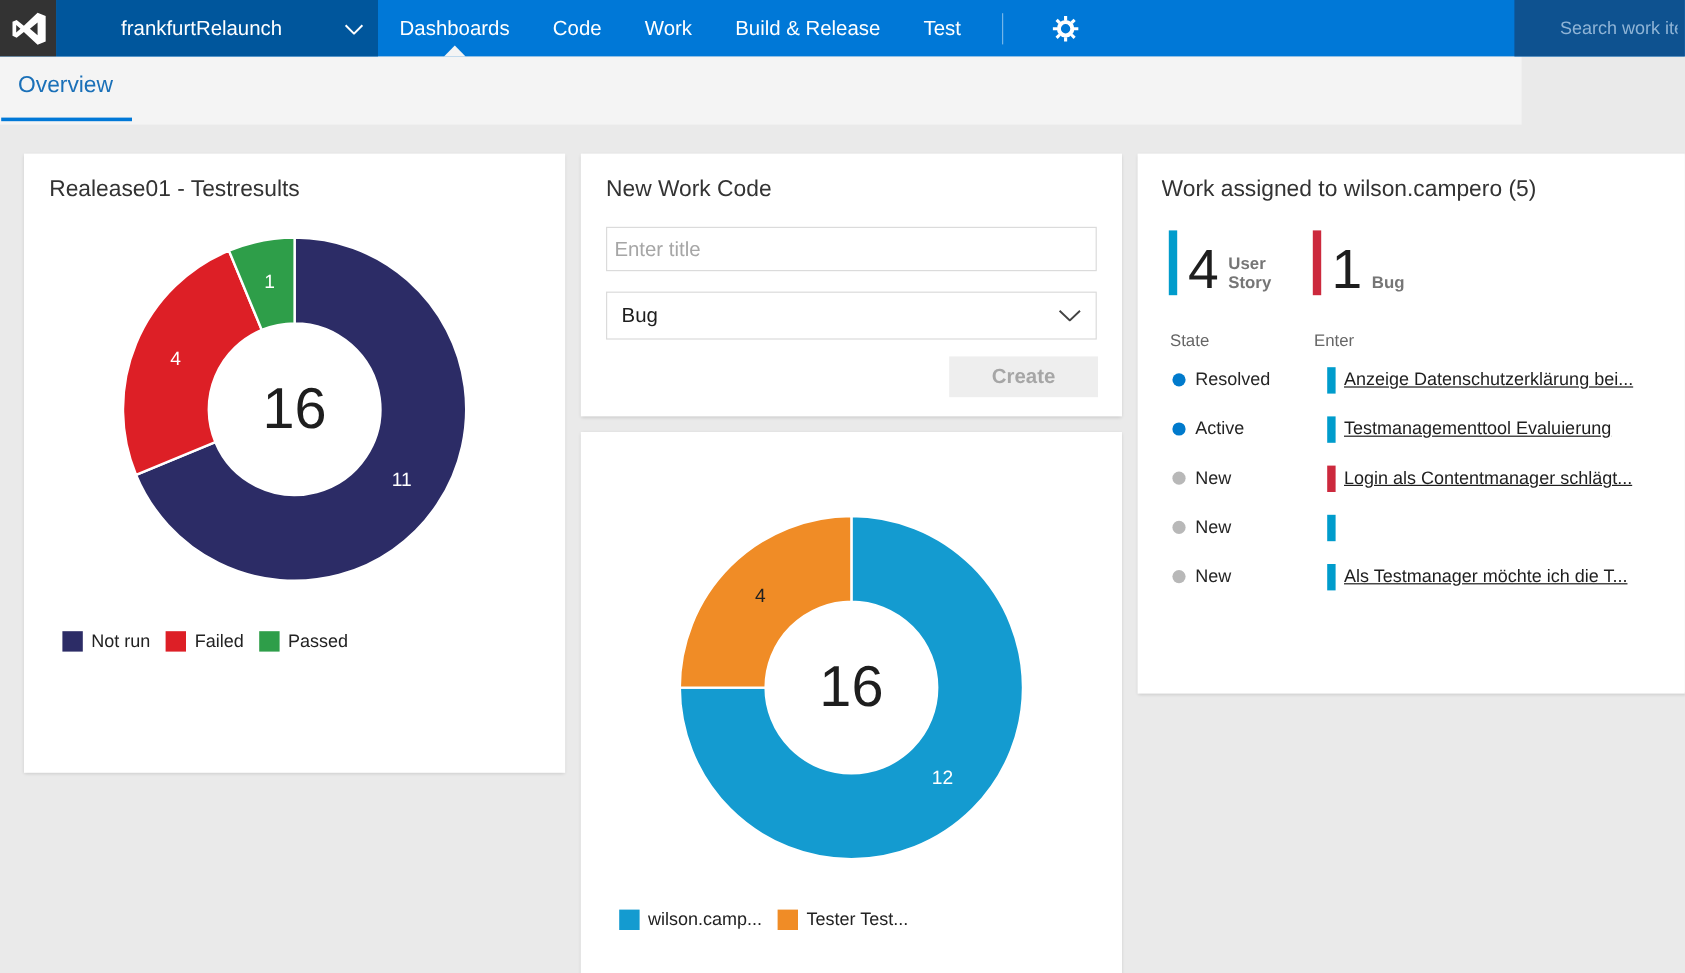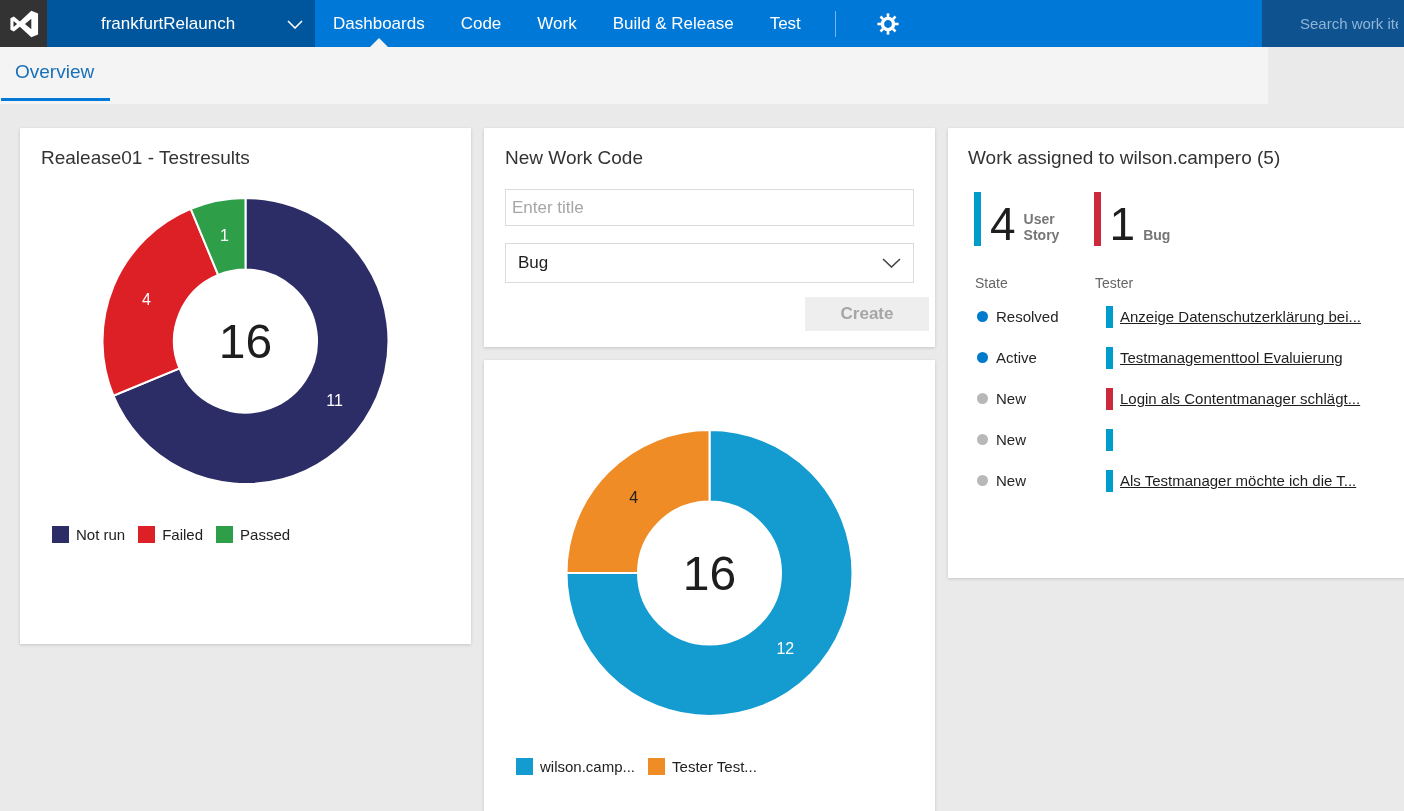--- a/index.html
+++ b/index.html
@@ -61,21 +61,21 @@
   
   .nwi-input { position:absolute; left:21px; top:61px; width:409px; height:37px;
                border:1px solid #dbdbdb; font-size:17px; color:#1e1e1e;
                padding:0 6px; outline:none;
                font-family:"Liberation Sans","DejaVu Sans",sans-serif; }
   .nwi-input::placeholder { color:#a6a6a6; opacity:1; }
   .nwi-select { position:absolute; left:21px; top:115px; width:409px; height:40px;
                 border:1px solid #dbdbdb; display:flex; align-items:center;
                 padding:0 12px; font-size:17px; color:#1e1e1e; cursor:pointer; }
   .nwi-select .sel-chev { margin-left:auto; }
-  .nwi-create { position:absolute; left:321px; top:169px; width:124px; height:34px;
+  .nwi-create { position:absolute; left:307px; top:169px; width:124px; height:34px;
                 background:#eeeeee; border:none; color:#a6a6a6; font-size:17px;
                 font-weight:600; cursor:default;
                 font-family:"Liberation Sans","DejaVu Sans",sans-serif; }
 
   
   .counters { position:absolute; left:26px; top:64px; display:flex; gap:26px; }
   .counter { display:flex; align-items:flex-end; height:54px; }
   .counter-bar { width:7px; height:54px; flex:none; }
   .counter-num { font-size:46px; line-height:44px; color:#1e1e1e; margin-left:9px; }
   .counter-label { font-size:14px; line-height:1.15; color:#767676; margin:0 0 3px 8px;
@@ -221,21 +221,21 @@
           <span class="counter-label">User Story</span>
         </div>
         <div class="counter">
           <span class="counter-bar" style="background: rgb(204, 41, 61);"></span>
           <span class="counter-num">1</span>
           <span class="counter-label">Bug</span>
         </div>
       </div>
     <div class="wa-header">
       <span class="h-state">State</span>
-      <span class="h-title">Tester</span>
+      <span class="h-title">Enter</span>
     </div>
     <div class="wa-rows" id="wa-rows">
         <div class="wa-row">
           <span class="wa-dot" style="background: rgb(0, 122, 204);"></span>
           <span class="wa-state">Resolved</span>
           <span class="wa-bar" style="background: rgb(0, 156, 204);"></span>
           <span class="wa-title">Anzeige Datenschutzerklärung bei...</span>
         </div>
         <div class="wa-row">
           <span class="wa-dot" style="background: rgb(0, 122, 204);"></span>

